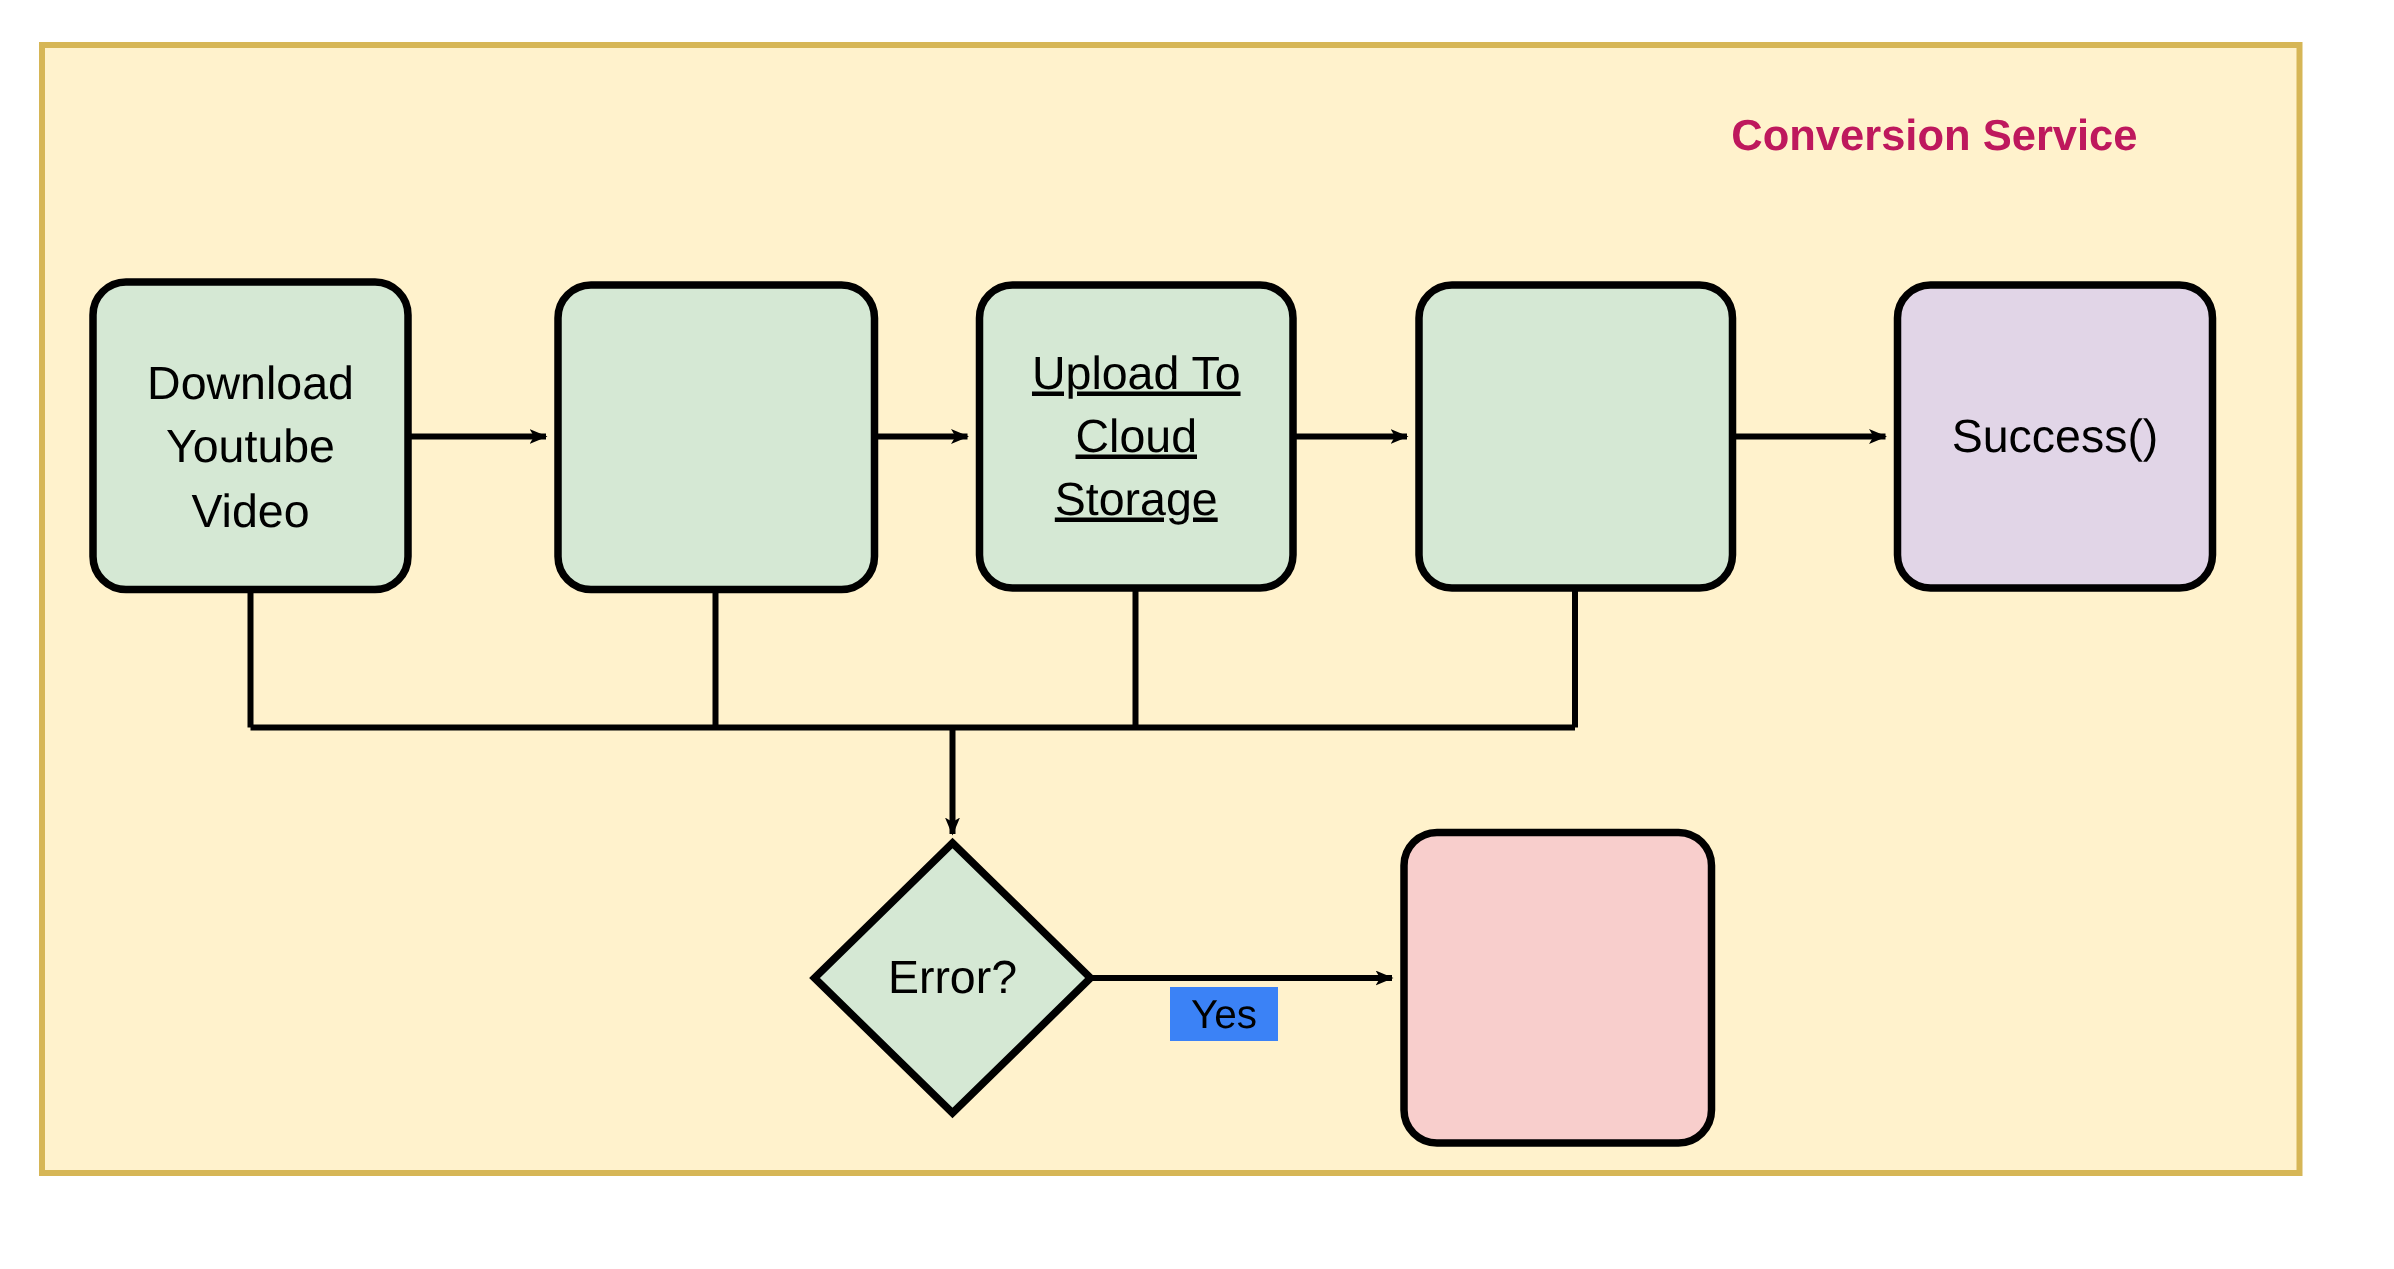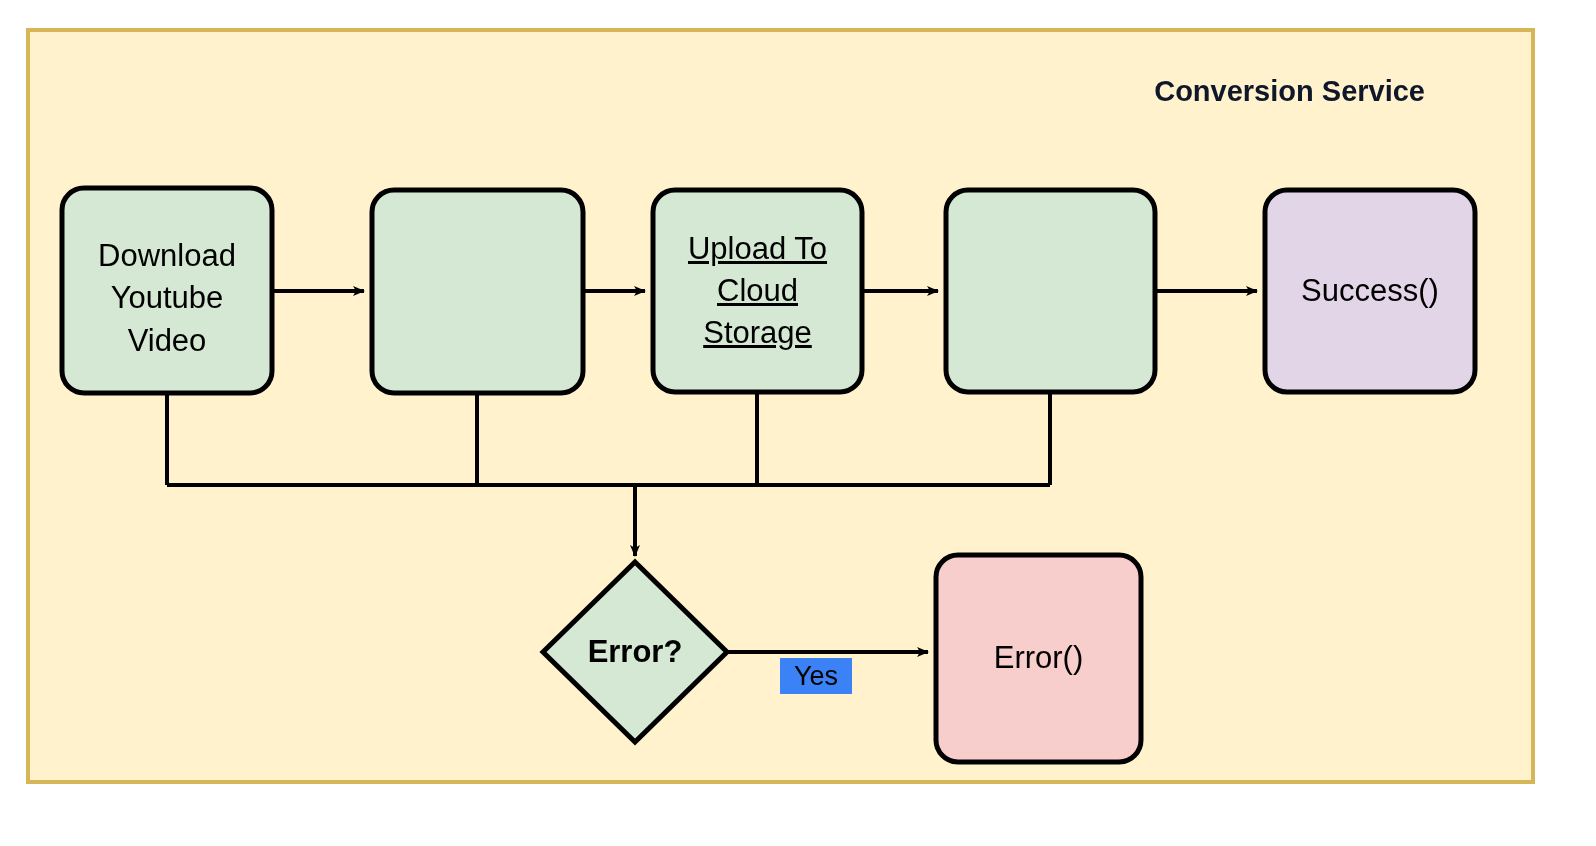--- a/index.html
+++ b/index.html
@@ -32,21 +32,21 @@
     text-align: center;
     color: #000000;
     font-family: "Liberation Sans", sans-serif;
     font-size: 31px;
     line-height: 1.36;
     white-space: pre;
     pointer-events: none;
   }
   .container-title {
     position: absolute;
-    color: #0f172a;
+    color: #be185d;
     font-family: "Liberation Sans", sans-serif;
     font-size: 29px;
     font-weight: bold;
     text-align: right;
     white-space: pre;
   }
   .edge-label {
     position: absolute;
     display: flex;
     align-items: center;
@@ -108,19 +108,18 @@
 Video</div>
 
 
   <div class="node-label" style="left:653px; top:190px; width:209px; height:202px;text-decoration:underline;">Upload To
 Cloud
 Storage</div>
 
 
   <div class="node-label" style="left:1265px; top:190px; width:210px; height:202px;">Success()</div>
 
-  <div class="node-label" style="left:543px; top:562px; width:184px; height:180px;font-weight:bold;">Error?</div>
+  <div class="node-label" style="left:543px; top:562px; width:184px; height:180px;">Error?</div>
 
-  <div class="node-label" style="left:936px; top:555px; width:205px; height:207px;">Error()</div>
 
   <div class="edge-label" style="left:780px; top:634px; width:64px; height:36px;">Yes</div>
 
 </div>
 
 </body></html>

